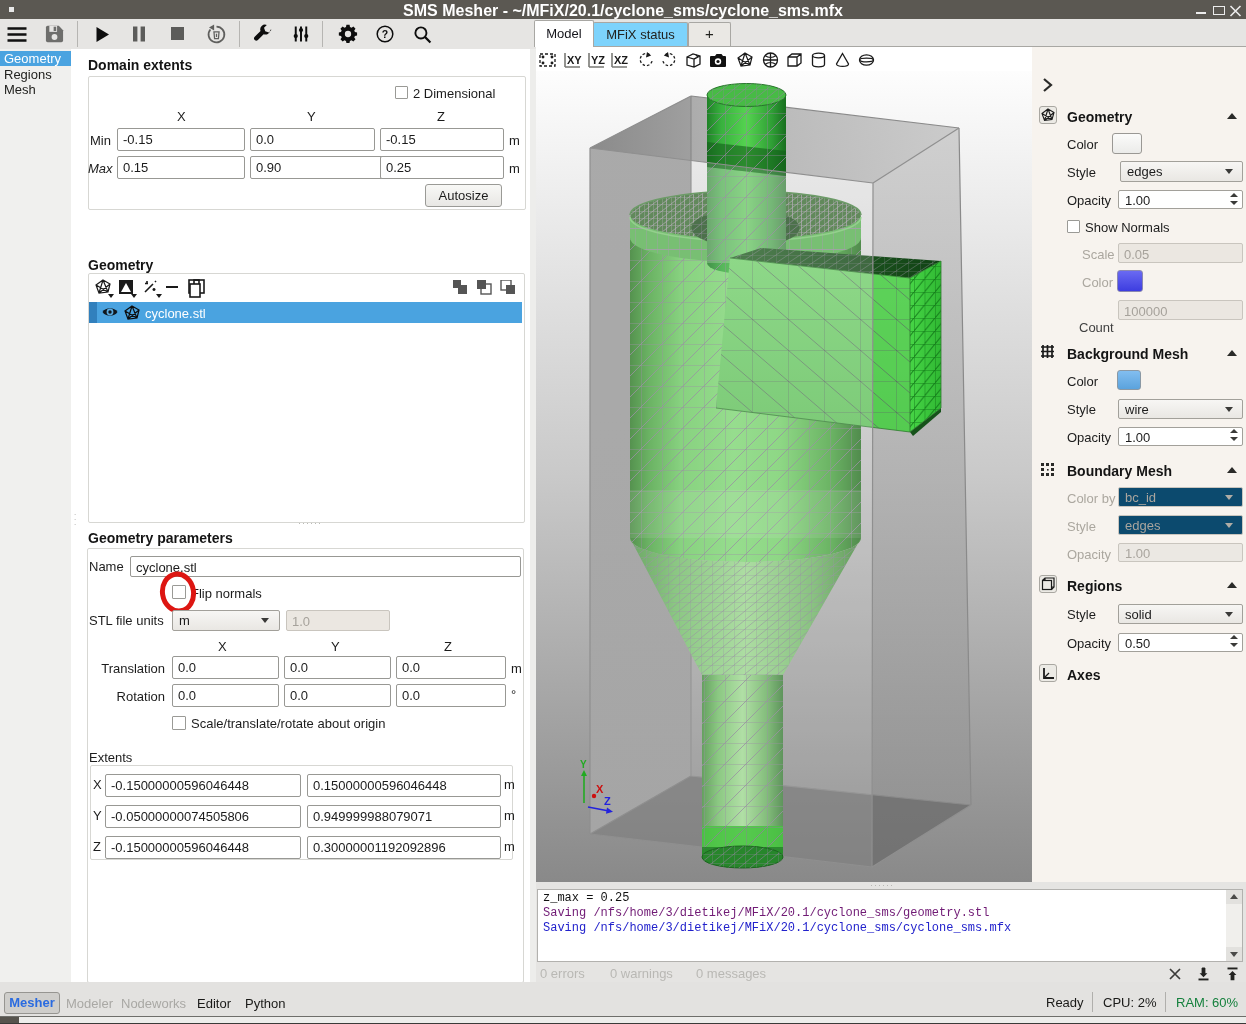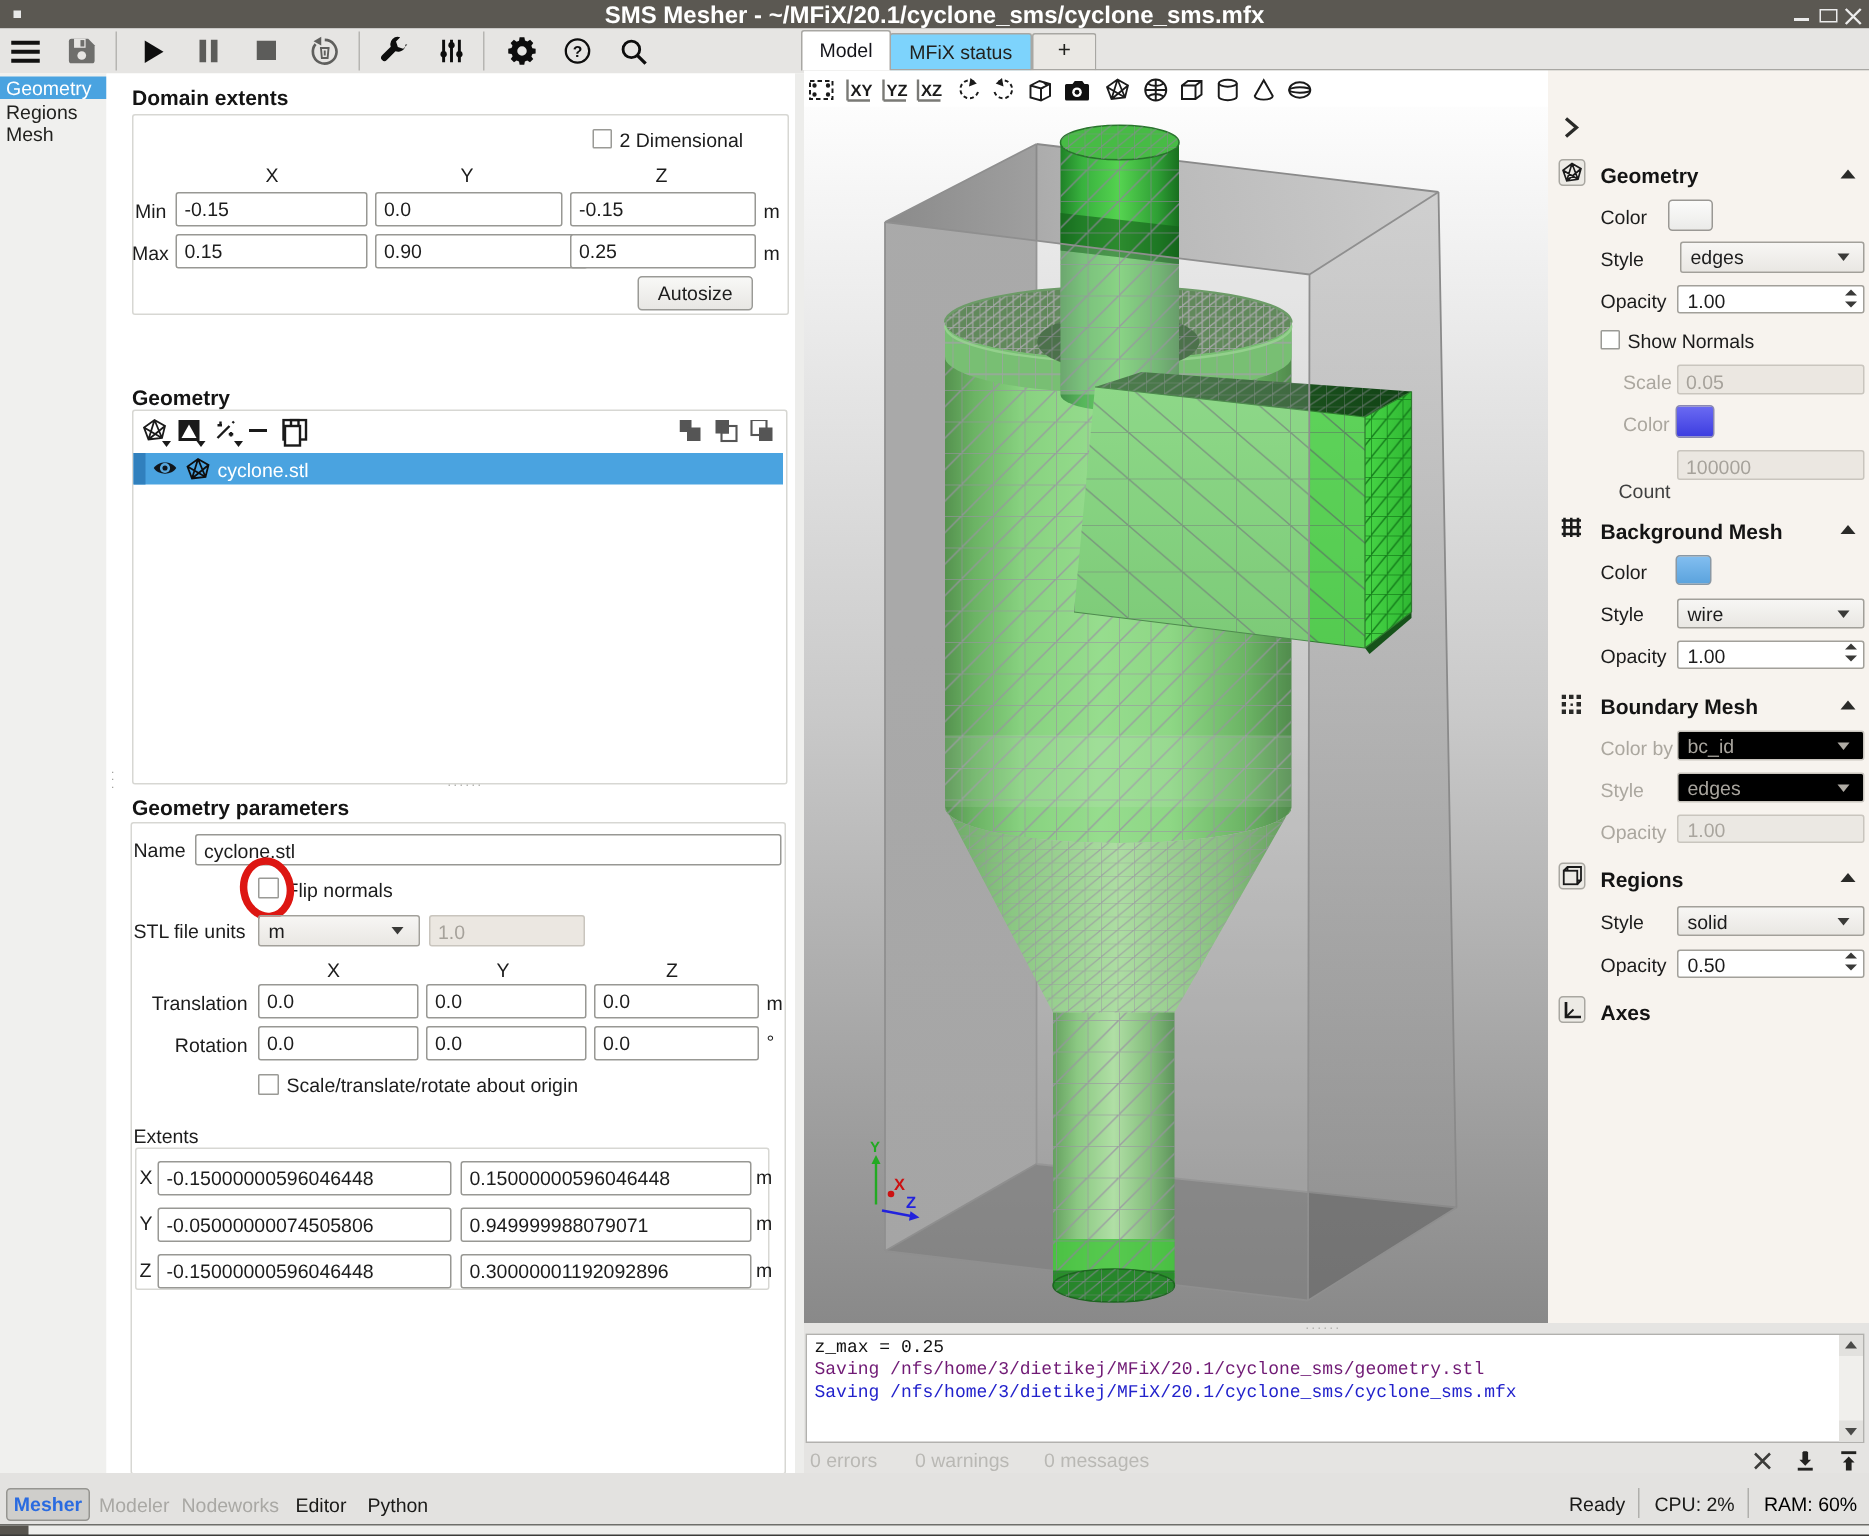--- a/index.html
+++ b/index.html
@@ -8,21 +8,21 @@
   .abs{position:absolute;}
   .lbl{position:absolute;font-size:13px;color:#1c1c1c;white-space:nowrap;}
   .in{position:absolute;background:#fff;border:1px solid #989894;border-radius:2px;
       font-family:"Liberation Sans",sans-serif;font-size:13px;color:#1c1c1c;
       padding:2px 5px;box-sizing:border-box;line-height:17px;white-space:nowrap;overflow:hidden;}
   .in.dis{background:#ebe7e1;color:#a6a29b;border-color:#c9c5be;}
   .gbox{position:absolute;border:1px solid #d7d7d3;border-radius:2px;}
   .cb{position:absolute;width:13px;height:13px;background:#fff;border:1px solid #9a9a96;border-radius:1px;box-sizing:border-box;}
   .combo{position:absolute;background:linear-gradient(#f7f6f4,#e9e7e3);border:1px solid #a2a09a;border-radius:2px;
       font-size:13px;color:#1c1c1c;padding:2px 6px;box-sizing:border-box;line-height:16px;}
-  .combo.dis{background:#000000;color:#a9a59e;border-color:#c9c5be;}
+  .combo.dis{background:#0c4a6e;color:#a9a59e;border-color:#c9c5be;}
   .carr{position:absolute;width:0;height:0;border-left:4px solid transparent;border-right:4px solid transparent;border-top:5px solid #3a3a38;}
   .carr.dis{border-top-color:#b0aca5;}
   .spin{position:absolute;background:#fff;border:1px solid #a2a09a;border-radius:2px;
       font-size:13px;color:#1c1c1c;padding:2px 6px;box-sizing:border-box;line-height:16px;}
   .spin.dis{background:#ebe8e3;color:#a9a59e;border-color:#c9c5be;}
   .hdr{position:absolute;font-size:14px;font-weight:bold;color:#141414;white-space:nowrap;}
   .mono{font-family:"Liberation Mono",monospace;}
 </style>
 </head>
 <body>
@@ -114,21 +114,21 @@
 <div class="cb" style="left:395px;top:86px;"></div>
 <div class="lbl" style="left:413px;top:86px;">2 Dimensional</div>
 <div class="lbl" style="left:177px;top:109px;">X</div>
 <div class="lbl" style="left:307px;top:109px;">Y</div>
 <div class="lbl" style="left:437px;top:109px;">Z</div>
 <div class="lbl" style="left:90px;top:133px;">Min</div>
 <div class="in" style="left:117px;top:128px;width:128px;height:23px;">-0.15</div>
 <div class="in" style="left:250px;top:128px;width:125px;height:23px;">0.0</div>
 <div class="in" style="left:380px;top:128px;width:124px;height:23px;">-0.15</div>
 <div class="lbl" style="left:509px;top:133px;">m</div>
-<div class="lbl" style="left:88px;top:161px;">Max</div>
+<div class="lbl" style="left:88px;top:161px;font-style:italic;">Max</div>
 <div class="in" style="left:117px;top:156px;width:128px;height:23px;">0.15</div>
 <div class="in" style="left:250px;top:156px;width:142px;height:23px;">0.90</div>
 <div class="in" style="left:380px;top:156px;width:124px;height:23px;">0.25</div>
 <div class="lbl" style="left:509px;top:161px;">m</div>
 <div class="abs" style="left:425px;top:184px;width:77px;height:23px;background:linear-gradient(#f8f8f6,#e8e7e4);border:1px solid #9a9a96;border-radius:3px;box-sizing:border-box;font-size:13px;color:#1c1c1c;text-align:center;line-height:21px;">Autosize</div>
 
 <div class="hdr" style="left:88px;top:257px;">Geometry</div>
 <div class="gbox" style="left:88px;top:273px;width:435px;height:248px;"></div>
 <svg class="abs" style="left:95px;top:279px;" width="115" height="20">
  <g fill="none" stroke="#1a1a1a" stroke-width="1.2">
@@ -322,21 +322,21 @@
 <div class="abs" style="left:0;top:982px;width:1246px;height:34px;background:#e3e2e0;"></div>
 <div class="abs" style="left:4px;top:992px;width:56px;height:22px;background:#cfcecb;border:1px solid #969591;border-radius:3px;box-sizing:border-box;text-align:center;line-height:20px;font-size:13px;font-weight:bold;color:#2a6be0;">Mesher</div>
 <div class="abs" style="left:66px;top:996px;font-size:13px;color:#a9a8a4;">Modeler</div>
 <div class="abs" style="left:121px;top:996px;font-size:13px;color:#a9a8a4;">Nodeworks</div>
 <div class="abs" style="left:197px;top:996px;font-size:13px;color:#1a1a18;">Editor</div>
 <div class="abs" style="left:245px;top:996px;font-size:13px;color:#1a1a18;">Python</div>
 <div class="abs" style="left:1046px;top:995px;font-size:13px;color:#1a1a18;">Ready</div>
 <div class="abs" style="left:1092px;top:992px;width:1px;height:20px;background:#b0afac;"></div>
 <div class="abs" style="left:1103px;top:995px;font-size:13px;color:#1a1a18;">CPU: 2%</div>
 <div class="abs" style="left:1165px;top:992px;width:1px;height:20px;background:#b0afac;"></div>
-<div class="abs" style="left:1176px;top:995px;font-size:13px;color:#000000;">RAM: 60%</div>
+<div class="abs" style="left:1176px;top:995px;font-size:13px;color:#15803d;">RAM: 60%</div>
 <div class="abs" style="left:0;top:1016px;width:1246px;height:8px;background:#ededeb;border-top:1px solid #6e6e6a;box-sizing:border-box;"></div>
 <div class="abs" style="left:0;top:1017px;width:19px;height:7px;background:#57544e;"></div>
 <div class="abs" style="left:0;top:1023px;width:1246px;height:1px;background:#3a3a38;"></div>
 
 <div class="abs" style="left:1032px;top:47px;width:214px;height:835px;background:#f7f3ee;"></div>
 <svg class="abs" style="left:1042px;top:78px;" width="12" height="14">
     <path d="M2,1 L9,7 L2,13" fill="none" stroke="#2a2a28" stroke-width="2.2"></path>
   </svg>
 
 <div class="abs" style="left:1039px;top:106px;width:18px;height:18px;background:#eceae5;border:1px solid #a9a7a1;border-radius:3px;box-sizing:border-box;"></div>

